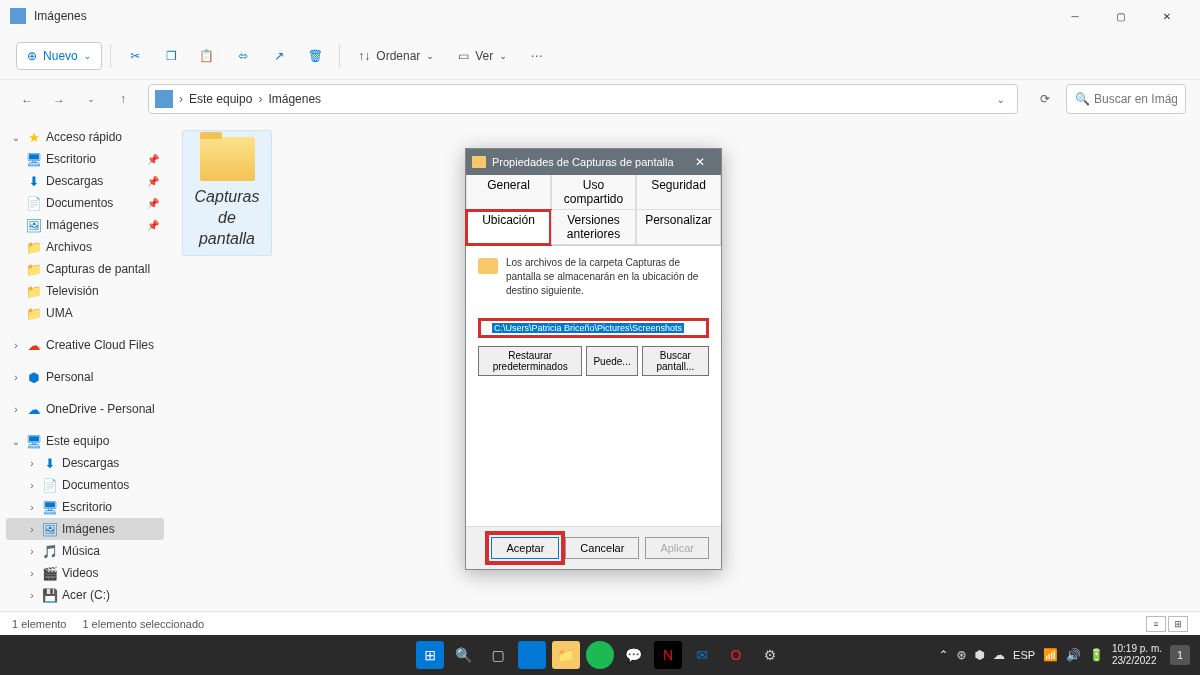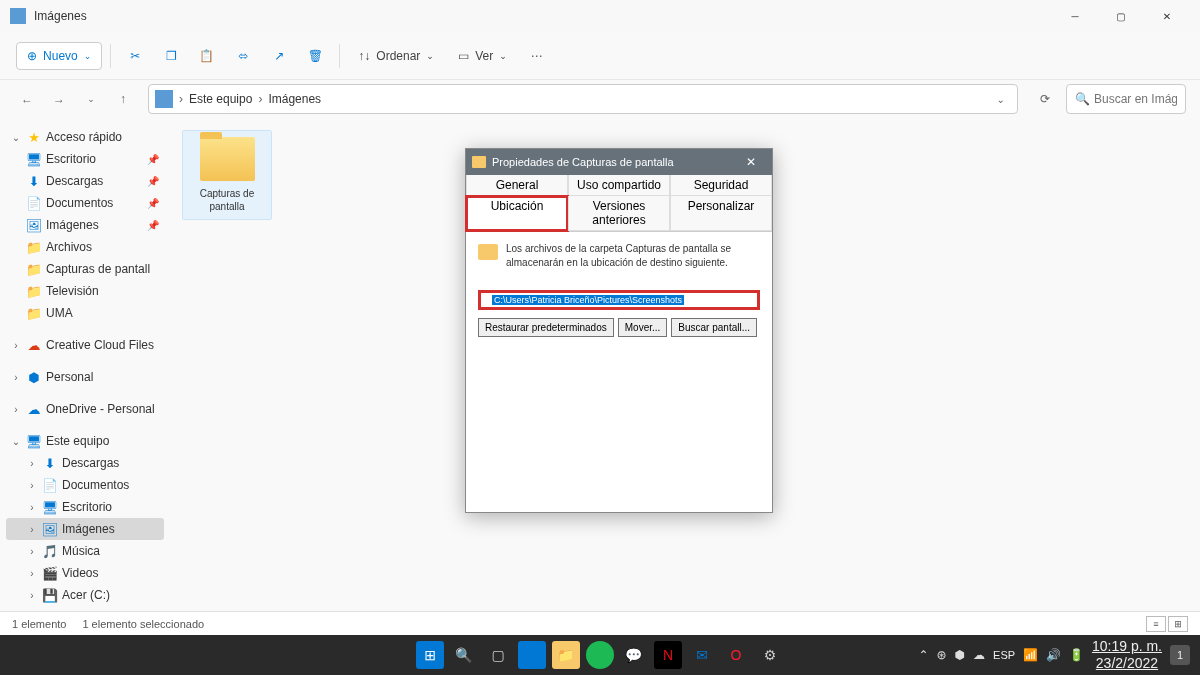--- a/index.html
+++ b/index.html
@@ -44,38 +44,38 @@
 .tree-icon.star { color: #ffc107; }
 .tree-icon.blue { color: #0078d4; }
 .tree-icon.pc { color: #0078d4; }
 .tree-pin { margin-left: auto; color: #aaa; font-size: 10px; }
 .tree-spacer { height: 10px; }
 
 .content { flex: 1; padding: 12px; }
 .folder-item { width: 90px; text-align: center; padding: 6px; border: 1px solid #cce4f7; background: #e5f1fb; border-radius: 2px; }
 .folder-thumb { width: 55px; height: 44px; margin: 0 auto 6px; background: linear-gradient(#fce28a, #f4c254); border-radius: 3px 3px 2px 2px; position: relative; }
 .folder-thumb::before { content: ''; position: absolute; top: -5px; left: 0; width: 22px; height: 7px; background: #f4c254; border-radius: 2px 2px 0 0; }
-.folder-label { font-size: 10px; color: #333; line-height: 1.3; }
+.folder-label { font-size: 16px; color: #333; line-height: 1.3; font-style: italic; }
 
 
 .statusbar { height: 24px; border-top: 1px solid #e0e0e0; display: flex; align-items: center; padding: 0 12px; font-size: 11px; color: #555; gap: 16px; background: #fff; }
 .statusbar .view-toggles { margin-left: auto; display: flex; gap: 2px; }
 .statusbar .vt { width: 20px; height: 16px; border: 1px solid #bbb; display: flex; align-items: center; justify-content: center; font-size: 9px; }
 
 
 .taskbar { position: absolute; bottom: 0; left: 0; right: 0; height: 40px; background: #2a2a2a; display: flex; align-items: center; }
 .taskbar-center { position: absolute; left: 50%; transform: translateX(-50%); display: flex; gap: 6px; }
 .task-icon { width: 28px; height: 28px; border-radius: 3px; display: flex; align-items: center; justify-content: center; font-size: 14px; }
 .taskbar-right { margin-left: auto; display: flex; align-items: center; gap: 8px; padding: 0 10px; color: #eee; font-size: 11px; }
 .tray-icon { color: #ddd; font-size: 12px; }
-.clock { text-align: center; line-height: 1.2; font-size: 14px; text-decoration: underline; }
+.clock { text-align: left; line-height: 1.2; font-size: 10px; }
 .notif-badge { width: 20px; height: 20px; background: #555; border-radius: 3px; display: flex; align-items: center; justify-content: center; }
 
 
-.dialog { position: absolute; left: 465px; top: 148px; width: 308px; background: #0f766e; border: 1px solid #888; box-shadow: 0 4px 20px rgba(0,0,0,0.3); }
+.dialog { position: absolute; left: 465px; top: 148px; width: 257px; background: #0f766e; border: 1px solid #888; box-shadow: 0 4px 20px rgba(0,0,0,0.3); }
 .dialog-titlebar { height: 26px; background: #66717a; color: #fff; display: flex; align-items: center; padding: 0 6px; font-size: 11px; }
 .dialog-titlebar .dlg-icon { width: 14px; height: 12px; background: #f8c96a; margin-right: 6px; border-radius: 1px; }
 .dialog-close { margin-left: auto; width: 30px; height: 22px; display: flex; align-items: center; justify-content: center; font-size: 12px; }
 .dialog-tabs { display: flex; flex-wrap: wrap; background: #fff; border-bottom: 1px solid #ccc; }
 .tab { flex: 1 0 33%; text-align: center; padding: 3px 0; font-size: 12px; border: 1px solid #ddd; border-top: none; cursor: pointer; background: #f8f8f8; }
 .tab.active { background: #fff; border-bottom-color: #fff; }
 .tab.highlighted { outline: 3px solid #d32f2f; outline-offset: -2px; }
 .dialog-body { background: #fff; padding: 10px 12px; min-height: 280px; font-size: 10px; }
 .info-row { display: flex; gap: 8px; margin-bottom: 20px; }
 .info-row .fld-icon { width: 20px; height: 16px; background: #f8c96a; border-radius: 2px; flex-shrink: 0; margin-top: 2px; }
@@ -321,17 +321,22 @@
   <div class="dialog-body">
     <div class="info-row">
       <div class="fld-icon"></div>
       <div class="info-text">Los archivos de la carpeta Capturas de pantalla se almacenarán en la ubicación de destino siguiente.</div>
     </div>
     <div class="path-input">
       <span>C:\Users\Patricia Briceño\Pictures\Screenshots</span>
     </div>
     <div class="path-btns">
       <button class="path-btn">Restaurar predeterminados</button>
-      <button class="path-btn">Mover...</button>
+      <button class="path-btn">Puede...</button>
       <button class="path-btn">Buscar pantall...</button>
     </div>
   </div>
+  <div class="dialog-footer">
+    <button class="dlg-btn primary highlighted">Aceptar</button>
+    <button class="dlg-btn">Cancelar</button>
+    <button class="dlg-btn disabled">Aplicar</button>
+  </div>
 </div>
 
 </body></html>

